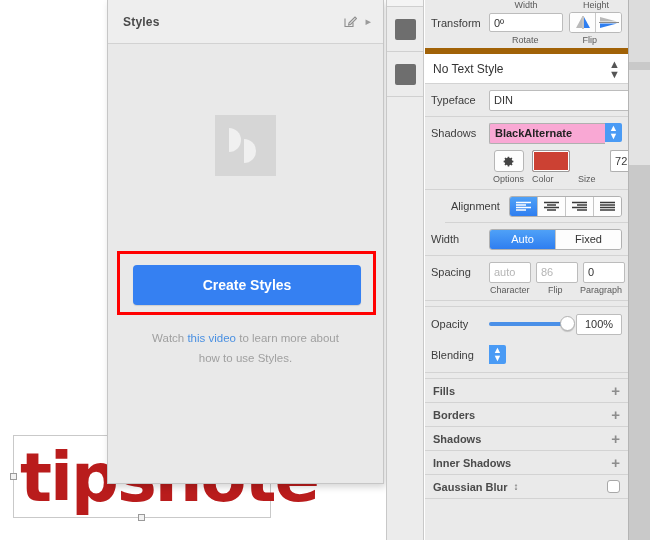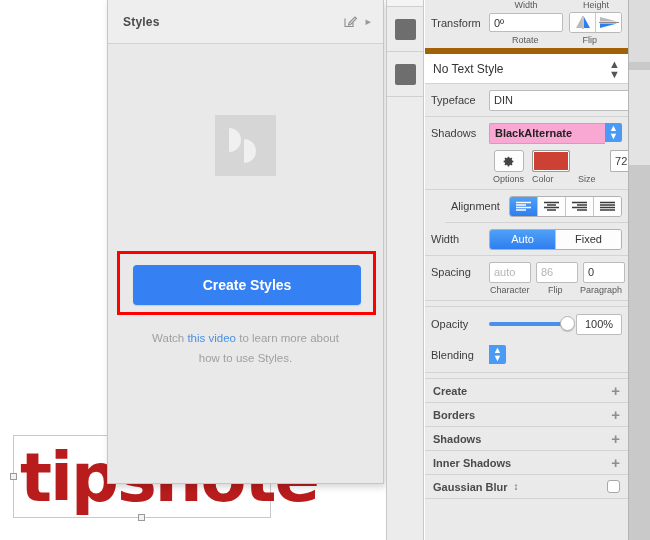--- a/index.html
+++ b/index.html
@@ -492,21 +492,21 @@
         <div class="lbl">Blending</div>
         <div class="combo">
           <div class="blue-stepper">▲<br>▼</div>
         </div>
       </div>
     </div>
 
     <div class="sep"></div>
 
     <div class="collapse-row">
-      <span>Create</span>
+      <span>Fills</span>
       <span class="plus">+</span>
     </div>
     <div class="collapse-row">
       <span>Borders</span>
       <span class="plus">+</span>
     </div>
     <div class="collapse-row">
       <span>Shadows</span>
       <span class="plus">+</span>
     </div>

